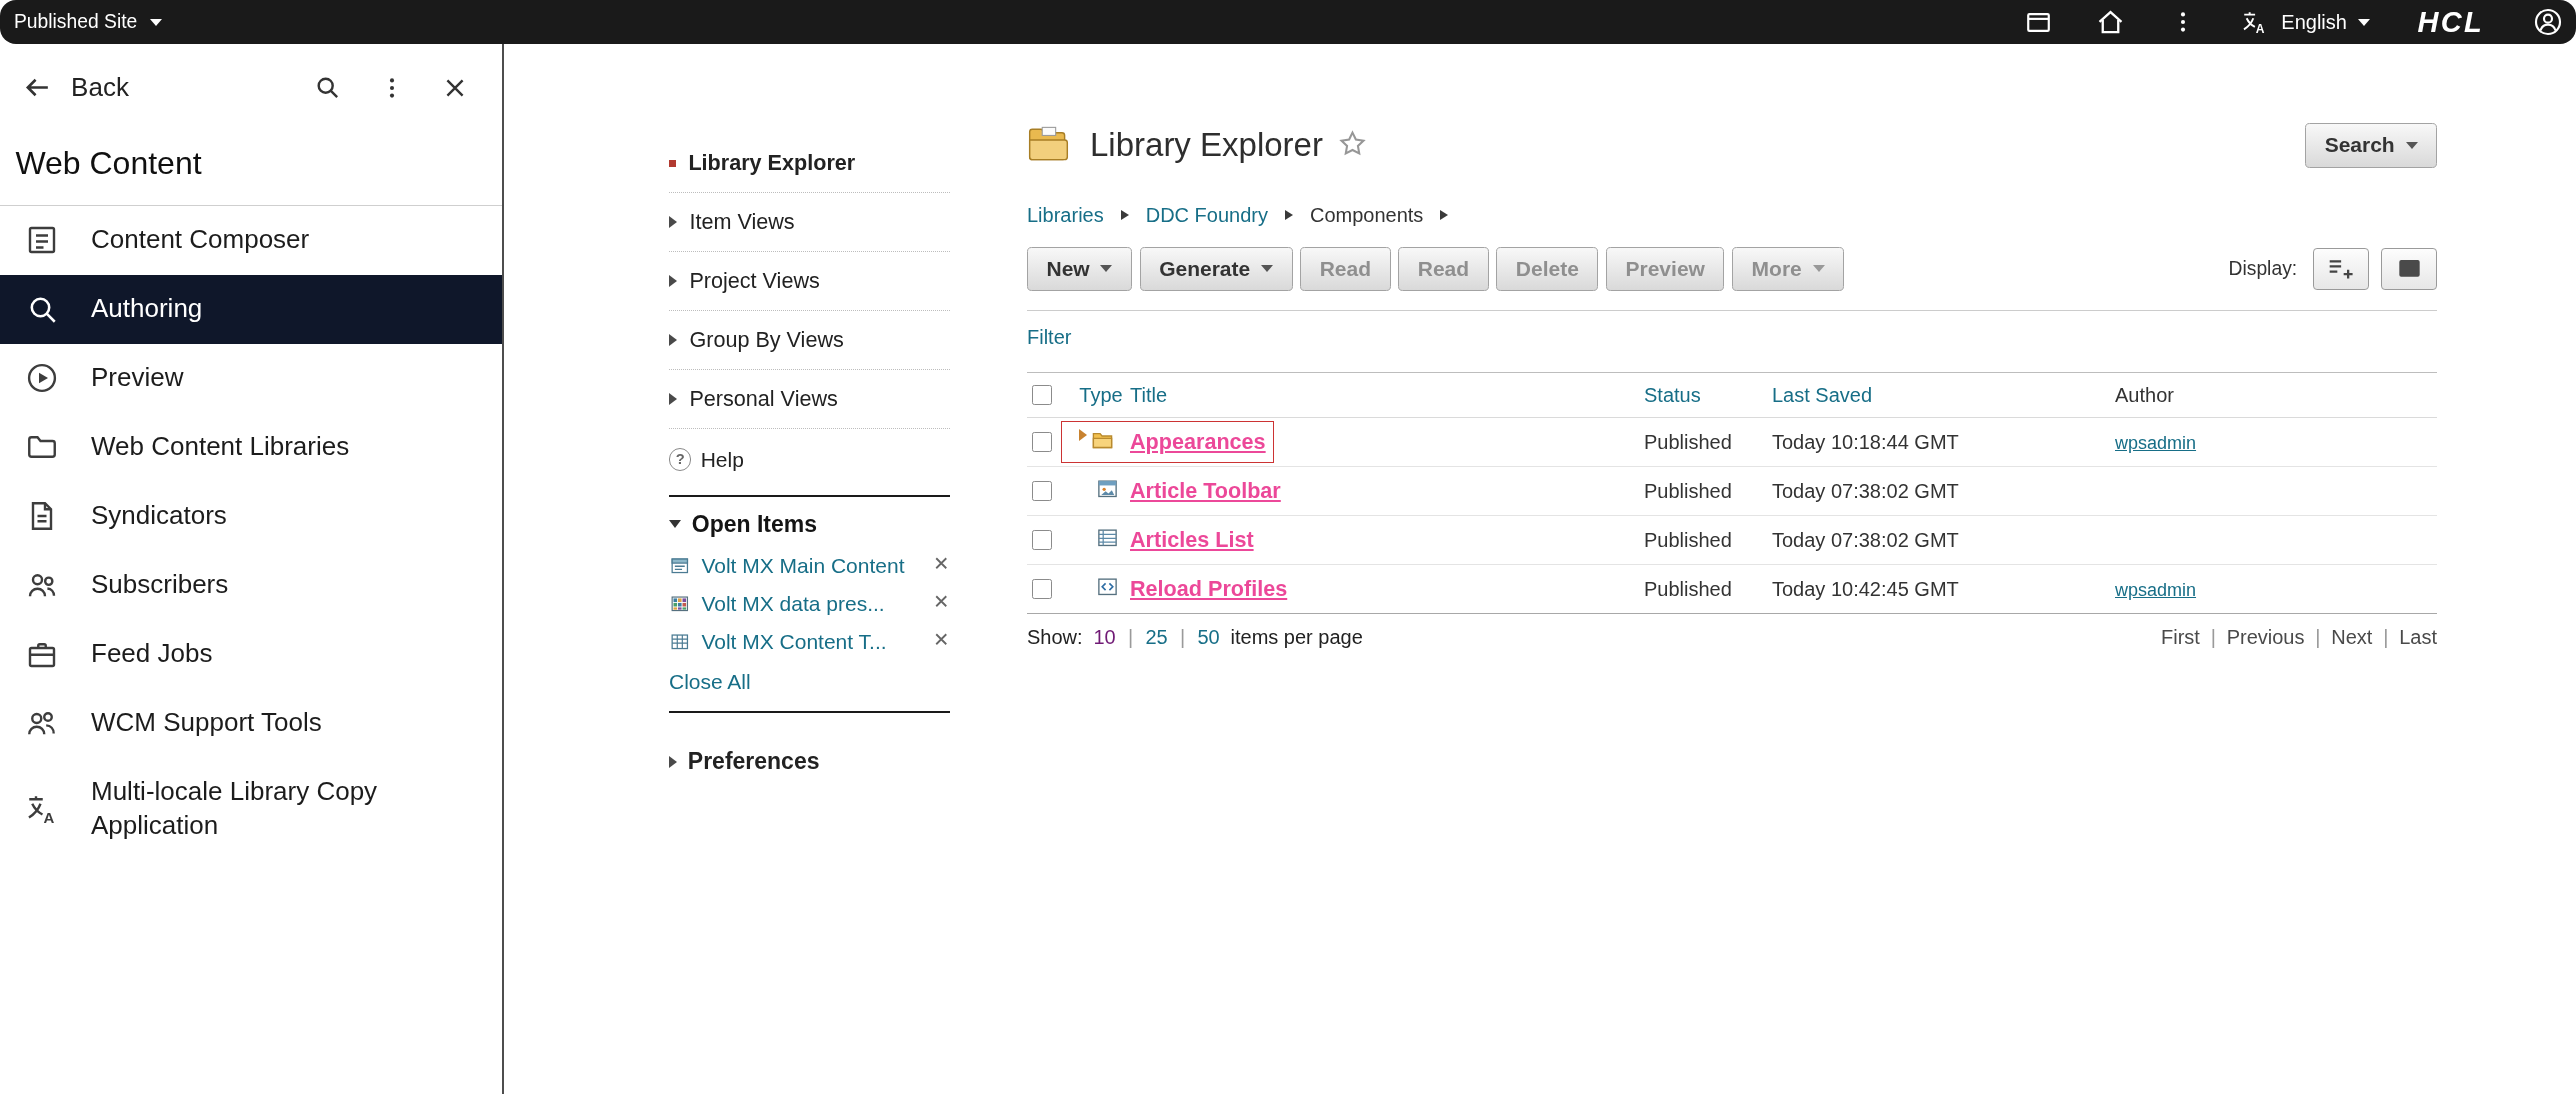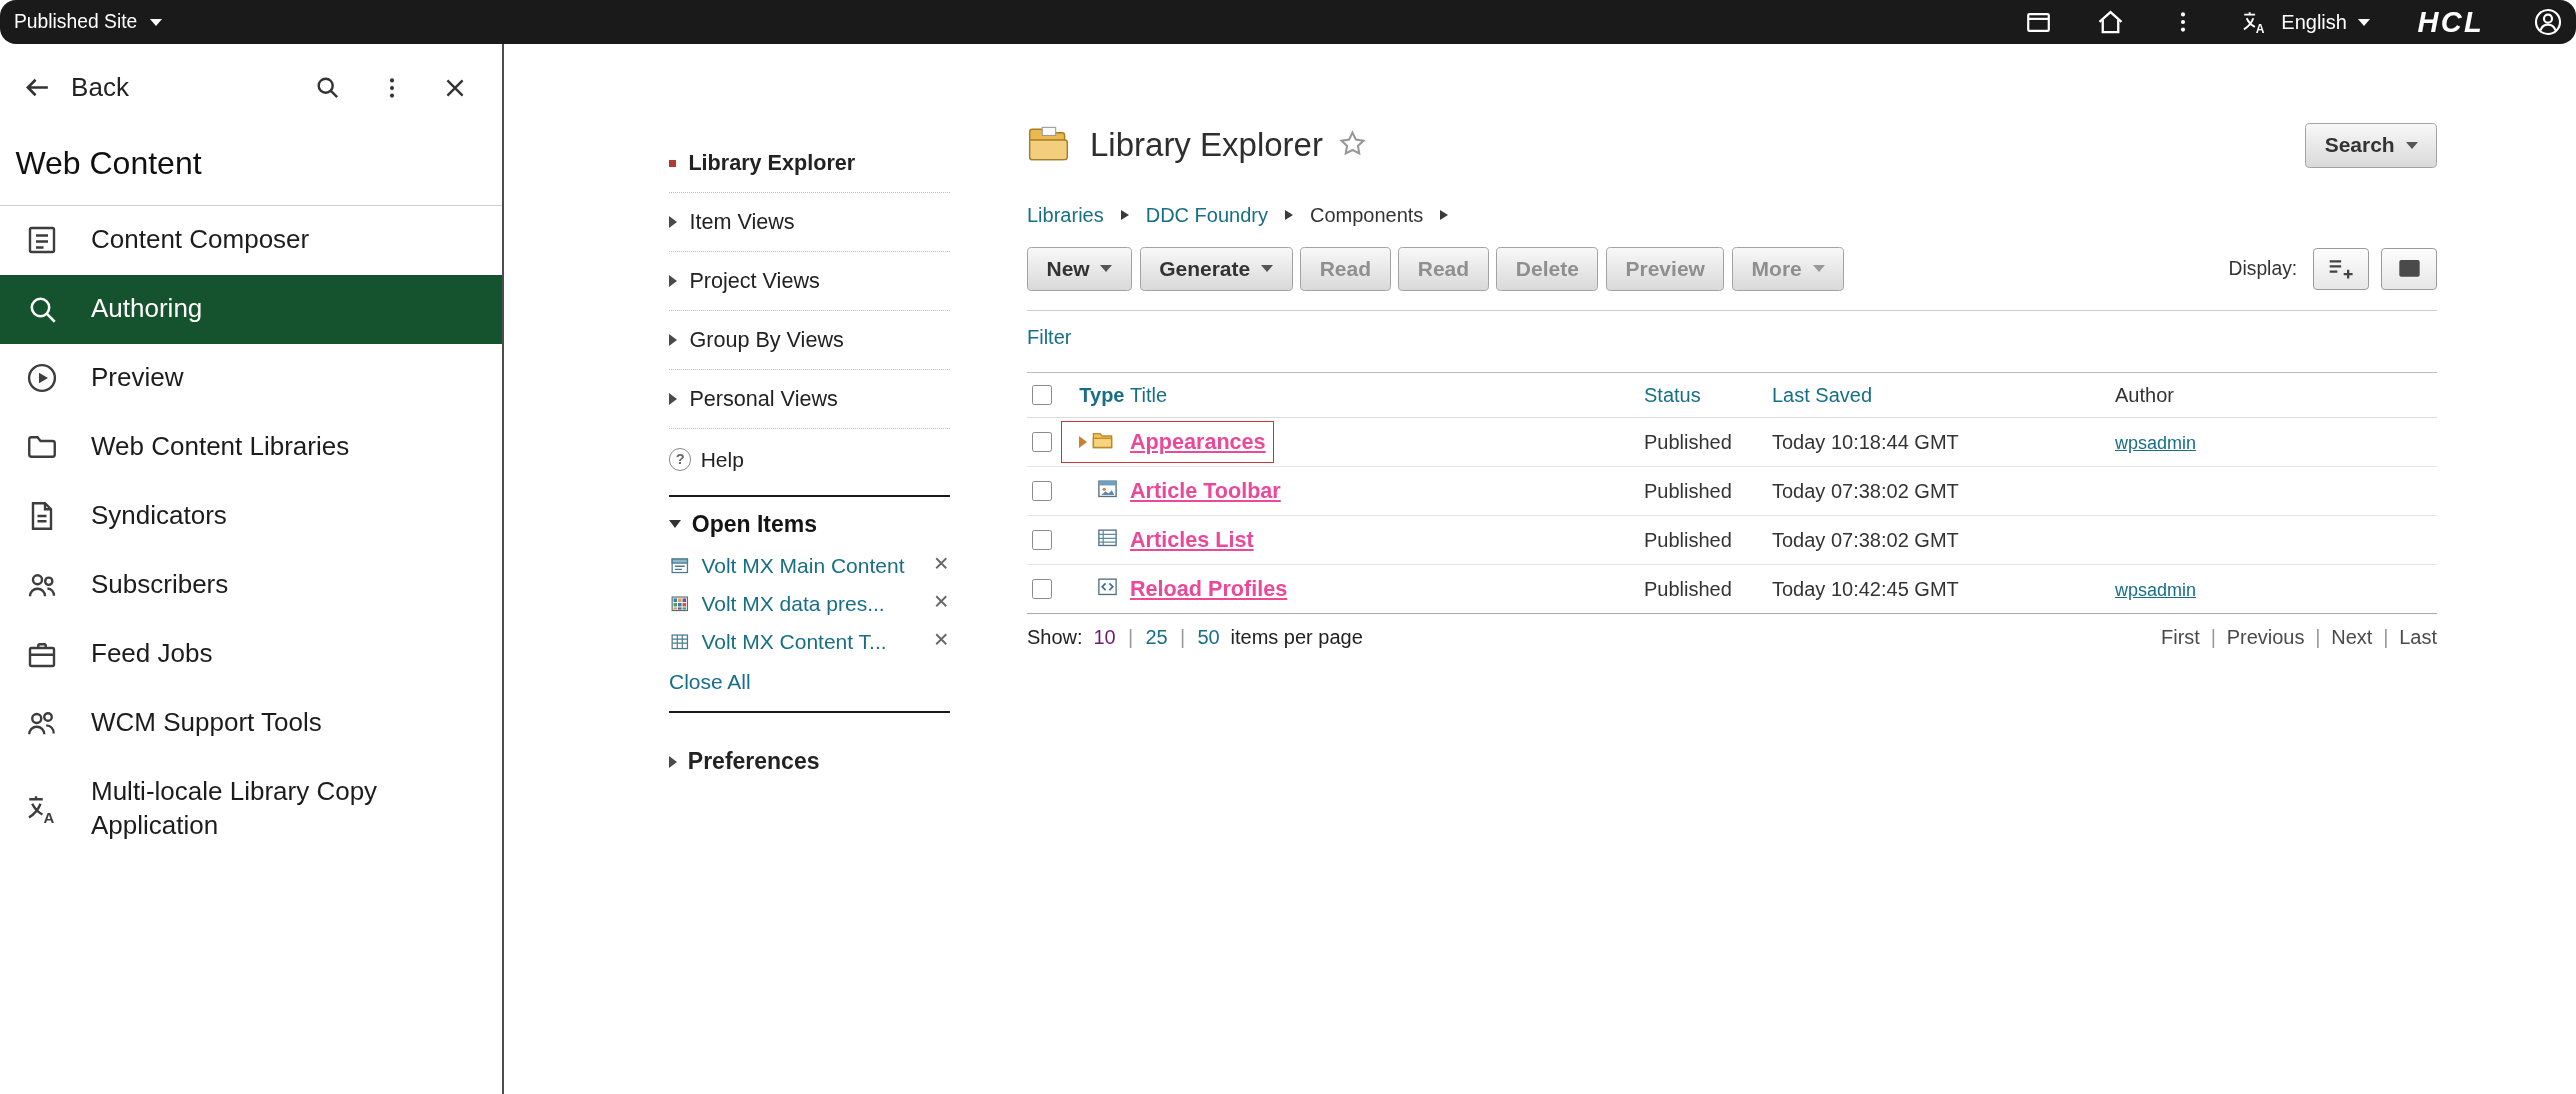--- a/index.html
+++ b/index.html
@@ -18,21 +18,21 @@
 
   
   .sidebar { position:absolute; top:44px; left:0; width:504px; bottom:0; background:#fff; border-right:2.3px solid #4d4d4d; }
   .sidebar-header { display:flex; align-items:center; padding:28px 34px 7.7px 21.6px; }
   .back-group { display:flex; align-items:center; gap:18.5px; font-size:26px; color:#222; }
   .hdr-icons { margin-left:auto; display:flex; align-items:center; gap:37px; color:#333; }
   .hdr-icons svg { display:block; }
   .sidebar-title { font-size:32px; color:#101010; padding:34px 0 23px 15.4px; border-bottom:0.8px solid #cfcfcf; }
   .menu-item { display:flex; align-items:center; gap:31px; min-height:69px; padding:0 15.4px 0 23px; font-size:26px; color:#1c1c1c; }
   .menu-item .mi-icon { width:37px; height:37px; flex:0 0 37px; display:flex; align-items:center; justify-content:center; color:#3d3d3d; }
-  .menu-item.active { background:#14532d; color:#fff; }
+  .menu-item.active { background:#0f172a; color:#fff; }
   .menu-item.active .mi-icon { color:#fff; }
   .menu-item .mi-label { max-width:332px; line-height:1.3; }
   .menu-item.tall { min-height:102px; padding-top:7.7px; padding-bottom:7.7px; }
 
   
   .midpanel { position:absolute; top:44px; left:507px; width:482px; bottom:0; background:#fff; }
   .navlist { margin:90px 0 0 162px; width:281px; font-size:21.6px; color:#222; }
   .nav-item { display:flex; align-items:center; gap:12.4px; padding:16px 0; border-bottom:0.8px dotted #bdbdbd; }
   .nav-item.active { font-weight:bold; }
   .red-bullet { width:7px; height:7px; background:#b23a30; flex:0 0 7px; }
@@ -71,21 +71,21 @@
   .filter-link { display:inline-block; margin-top:15.4px; font-size:20px; }
 
   .table { margin-top:23px; border-top:1.5px solid #bdbdbd; }
   .trow { display:flex; align-items:center; position:relative; }
   .thead { height:45px; font-size:20px; border-bottom:0.8px solid #dadada; }
   .thead .hlink { color:#176e87; }
   .thead .hplain { color:#333; }
   .drow { height:49px; border-bottom:0.8px solid #e4e4e4; font-size:20px; color:#333; }
   .drow.last { border-bottom:1.5px solid #a8a8a8; }
   .col-check { width:43px; display:flex; align-items:center; padding-left:4.6px; }
-  .col-type  { width:60px; display:flex; align-items:center; gap:3.9px; padding-left:9.3px;font-weight:bold; }
+  .col-type  { width:60px; display:flex; align-items:flex-start; gap:3.9px; padding-left:9.3px; }
   .col-title { width:514px; }
   .col-status{ width:128px; }
   .col-saved { width:343px; }
   .col-author{ flex:1; }
   .checkbox { width:20px; height:20px; border:1.5px solid #8b8b8b; border-radius:2.3px; background:#fff; display:inline-block; }
   .row-title { font-size:21.6px; font-weight:bold; color:#ec4899;text-decoration:underline; }
   .author-link { font-size:18px; text-decoration:underline; }
   .expand-tri { width:0; height:0; border-top:6.2px solid transparent; border-bottom:6.2px solid transparent; border-left:8.5px solid #c8822f; }
   .sel-outline { position:absolute; left:34px; top:3.1px; width:213px; height:42px; border:1.5px solid #cc3333; pointer-events:none; }
 

